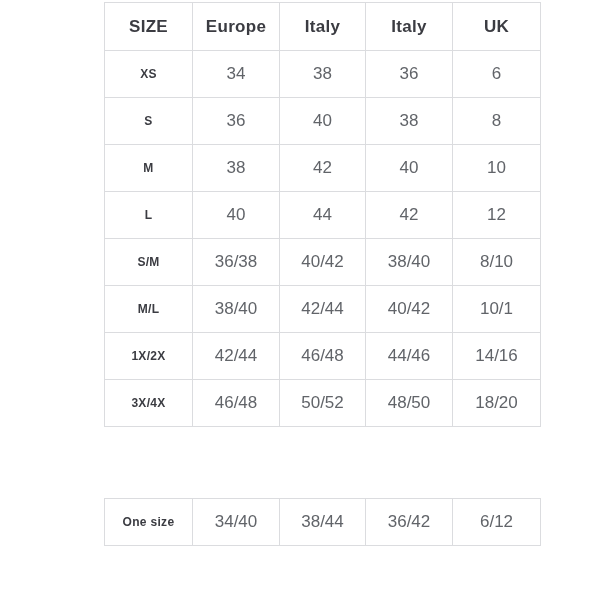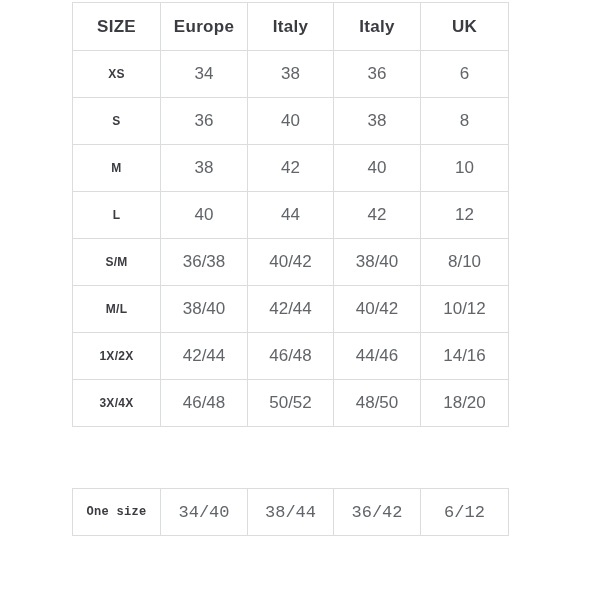--- a/index.html
+++ b/index.html
@@ -9,22 +9,22 @@
     --bg:#ffffff;
   }
   html,body{margin:0;padding:0;}
   body{
     width:600px;height:600px;position:relative;overflow:hidden;
     background:var(--bg);
     font-family:"Liberation Sans", sans-serif;
   }
   .table-wrap{position:absolute;left:72px;}
   .table-wrap.first{top:2px;}
-  .table-wrap.second{top:488px;font-family:Liberation Mono, monospace;}
-  table{border-collapse:collapse;table-layout:fixed;background:var(--bg);}
+  .table-wrap.second{top:498px;}
+  table{border-collapse:collapse;table-layout:fixed;background:var(--bg);margin-left:32px;}
   col.c0{width:88px;}
   col.c1,col.c3{width:87px;}
   col.c2{width:86px;}
   col.c4{width:88px;}
   th,td{
     border:1px solid var(--border);
     text-align:center;vertical-align:middle;
     height:46px;padding:0;
     font-size:17px;
   }
@@ -96,21 +96,21 @@
           <td>36/38</td>
           <td>40/42</td>
           <td>38/40</td>
           <td>8/10</td>
         </tr>
         <tr>
           <th>M/L</th>
           <td>38/40</td>
           <td>42/44</td>
           <td>40/42</td>
-          <td>10/12</td>
+          <td>10/1</td>
         </tr>
         <tr>
           <th>1X/2X</th>
           <td>42/44</td>
           <td>46/48</td>
           <td>44/46</td>
           <td>14/16</td>
         </tr>
         <tr>
           <th>3X/4X</th>

